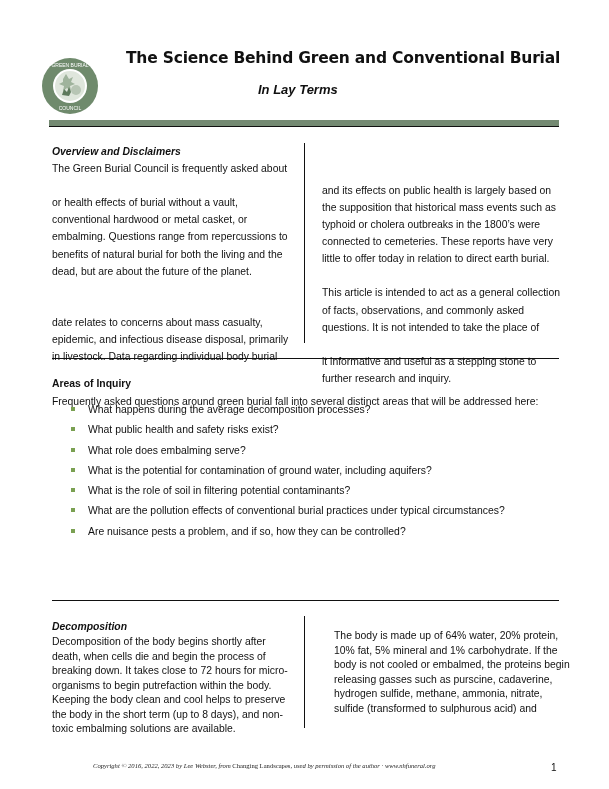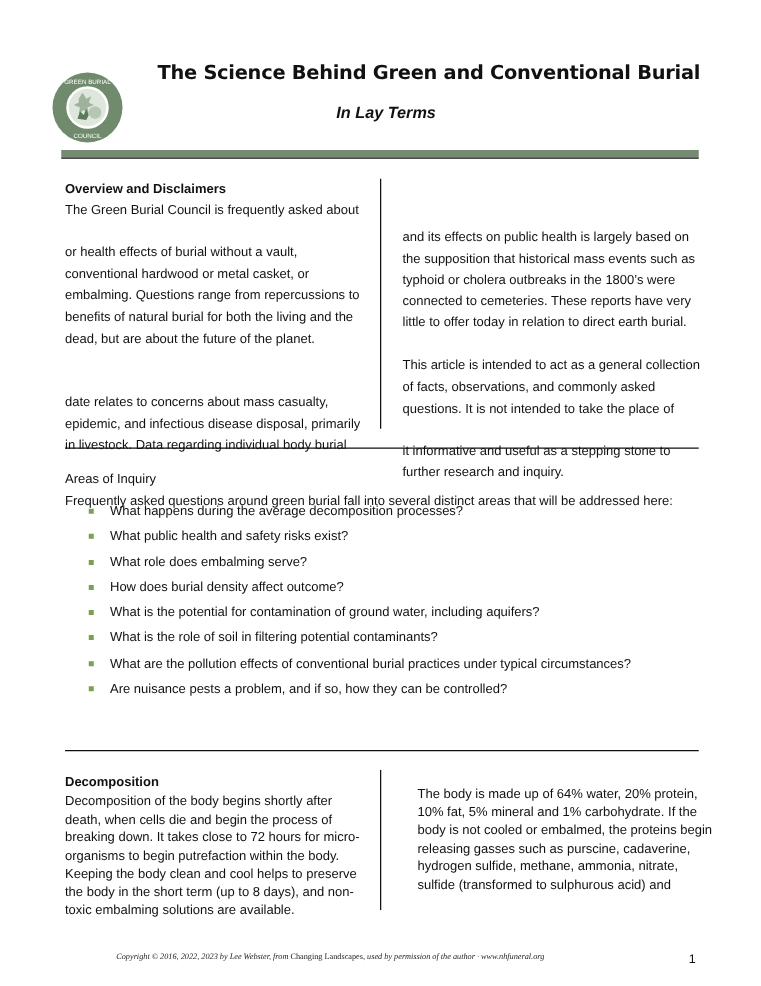--- a/index.html
+++ b/index.html
@@ -2,33 +2,33 @@
 <html><head>
 <meta charset="utf-8">
 <style>
   html, body { margin: 0; padding: 0; background: #ffffff; }
   body { width: 609px; height: 789px; position: relative; overflow: hidden;
          font-family: "Liberation Sans", sans-serif; color: #111; }
   .logo { position: absolute; left: 41px; top: 57px; width: 58px; height: 58px; }
   .title { position: absolute; left: 126px; top: 49px; width: 420px;
            font-family: "DejaVu Sans", sans-serif; font-weight: bold; font-size: 15.5px;
            letter-spacing: -0.2px; color: #111; white-space: nowrap; }
-  .subtitle { position: absolute; left: 269px; top: 82px; font-family: "Liberation Sans", sans-serif;
+  .subtitle { position: absolute; left: 258px; top: 82px; font-family: "Liberation Sans", sans-serif;
               font-weight: bold; font-style: italic; font-size: 13px; color: #111; }
   .green-bar { position: absolute; left: 49px; top: 120px; width: 510px; height: 6px; background: #748a72; }
   .green-bar-under { position: absolute; left: 49px; top: 126px; width: 510px; height: 1px; background: #111; }
   .hr { position: absolute; left: 52px; width: 507px; height: 1px; background: #111; }
   .vr { position: absolute; left: 304px; width: 1px; background: #111; }
   .col { position: absolute; font-size: 10.4px; line-height: 17.1px; color: #111; }
   .col p { margin: 0; }
   .col .gap { height: 17px; }
-  .heading { font-weight: bold; }
+  .heading { font-weight: bold; font-style: italic; }
   .tight { line-height: 14.5px; margin-left: 12px; }
   .intro { position: absolute; left: 52px; top: 396px; font-size: 10.4px; color: #111; }
-  .areas-heading { position: absolute; left: 52px; top: 378px; font-size: 10.4px; font-weight: normal; }
+  .areas-heading { position: absolute; left: 52px; top: 378px; font-size: 10.4px; font-weight: bold; }
   ul.q { position: absolute; left: 70px; top: 403px; margin: 0; padding: 0; list-style: none; }
   ul.q li { position: relative; padding-left: 18px; font-size: 10.4px; height: 20.3px; line-height: 14px; }
   ul.q li .b { position: absolute; left: 1px; top: 4px; width: 4px; height: 4px; background: #7aa052; }
   .footer { position: absolute; left: 93px; top: 762px; font-family: "Liberation Serif", serif;
             font-style: italic; font-size: 6.6px; color: #222; white-space: nowrap; }
   .footer .norm { font-style: normal; }
   .page-num { position: absolute; left: 551px; top: 762px; font-size: 10px; color: #111; }
 </style>
 </head>
 <body>
@@ -89,21 +89,20 @@
   </p>
 </div>
 <div class="hr" style="top:358px;"></div>
 
 <div class="areas-heading">Areas of Inquiry</div>
 <div class="intro">Frequently asked questions around green burial fall into several distinct areas that will be addressed here:</div>
 <ul class="q">
   <li><span class="b"></span><span>What happens during the average decomposition processes?</span></li>
   <li><span class="b"></span><span>What public health and safety risks exist?</span></li>
   <li><span class="b"></span><span>What role does embalming serve?</span></li>
-  <li><span class="b"></span><span>How does burial density affect outcome?</span></li>
   <li><span class="b"></span><span>What is the potential for contamination of ground water, including aquifers?</span></li>
   <li><span class="b"></span><span>What is the role of soil in filtering potential contaminants?</span></li>
   <li><span class="b"></span><span>What are the pollution effects of conventional burial practices under typical circumstances?</span></li>
   <li><span class="b"></span><span>Are nuisance pests a problem, and if so, how they can be controlled?</span></li>
 </ul>
 <div class="hr" style="top:600px;"></div>
 
 <div class="col" style="left:52px; top:618px; width:245px;">
   <p class="heading">Decomposition</p>
   <p class="tight">

